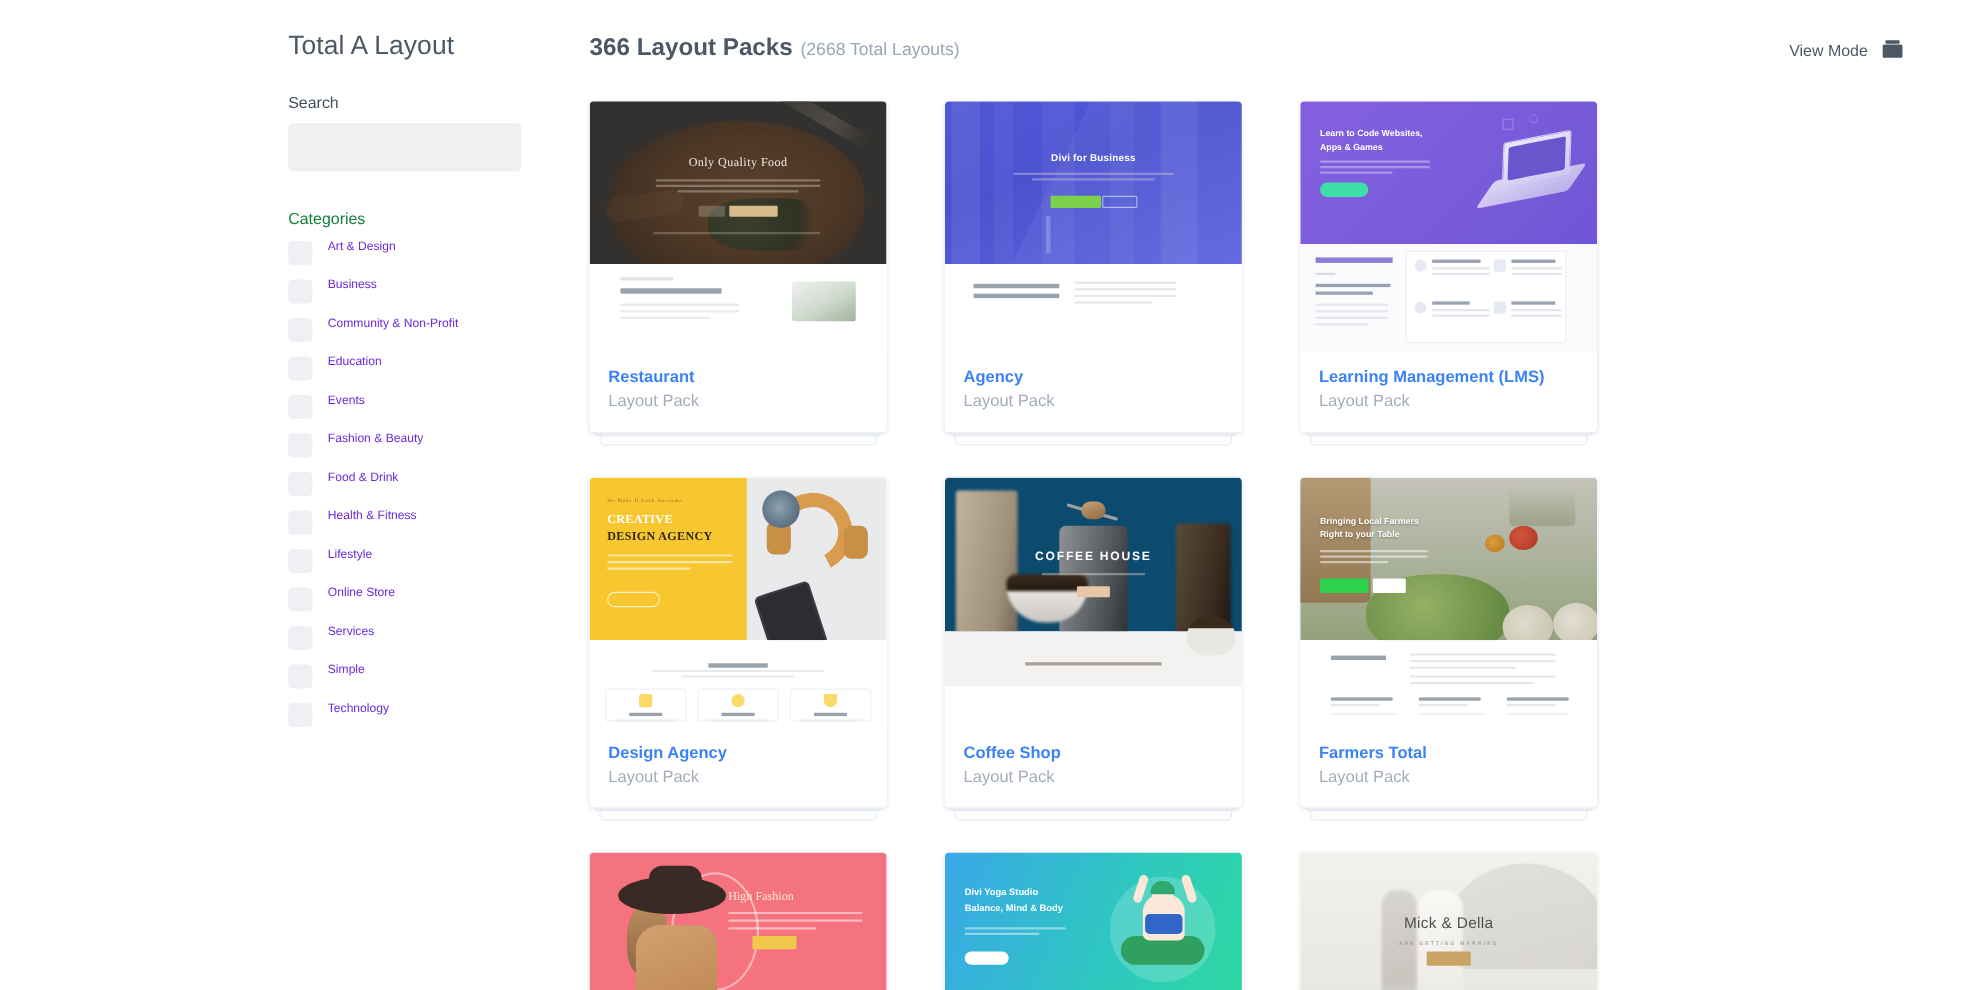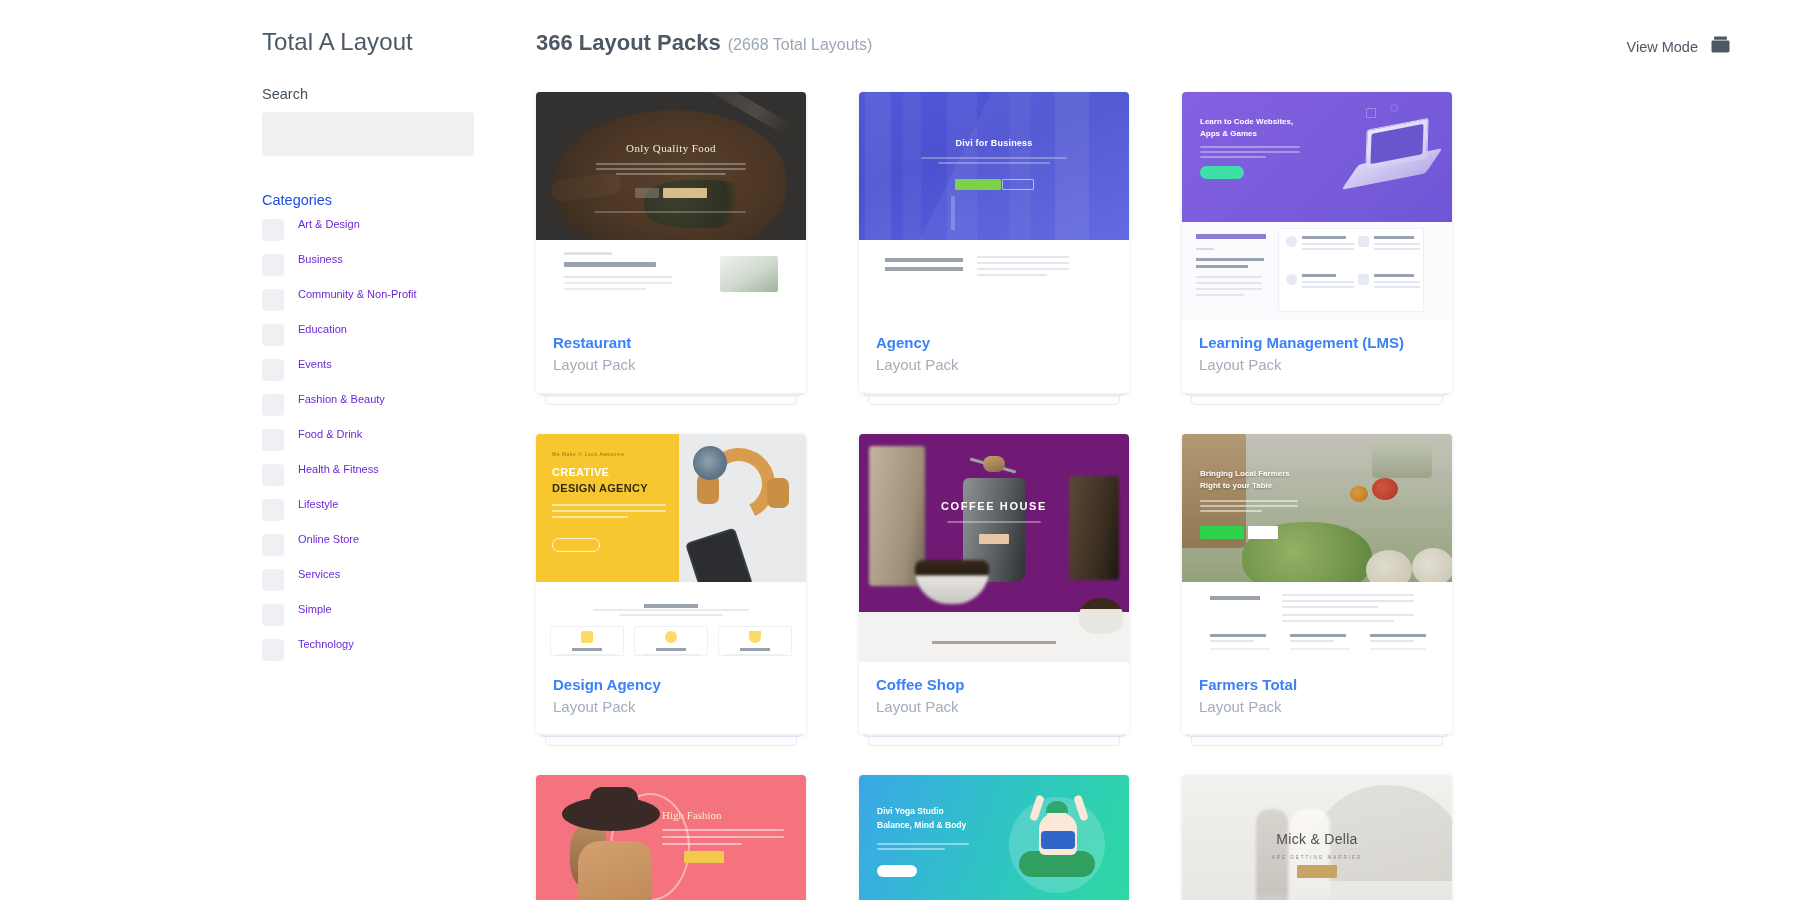--- a/index.html
+++ b/index.html
@@ -20,21 +20,21 @@
   .field-label {
     font-size: 14.5px; color:#44505e; font-weight:400; margin-bottom: 10px;
   }
   .search-box {
     width: 212px; height: 44px; background:#eff0f2;
     border: none; border-radius: 4px; outline:none;
     font-family:"Liberation Sans", sans-serif; font-size:14px;
     color:#44505e; padding: 0 12px;
   }
   .cat-label {
-    font-size: 14.5px; color:#1d4ed8; margin-top: 36px; margin-bottom: 10px;
+    font-size: 14.5px; color:#15803d; margin-top: 36px; margin-bottom: 10px;
   }
   .cat-list { margin-top: 4px; }
   .cat-row {
     display:flex; align-items:flex-start; gap:14px;
     margin-bottom: 12px; cursor:pointer;
   }
   .cat-box {
     flex: 0 0 auto;
     width: 22px; height: 22px; border-radius: 4px;
     background:#eef0f3; margin-top: 1px;
@@ -171,21 +171,21 @@
   .lap-base {
     position:absolute; right:0; top:34px; width:84px; height:22px;
     background: linear-gradient(160deg,#dcd6f6,#b9afe8);
     border-radius:3px; transform: skewY(-11deg) skewX(-38deg);
   }
   .t-lms-body { background:#fbfbfd; height:98px; position:relative; padding:12px 14px;}
   .lms-card { background:#fff; border:1px solid #eef0f6; border-radius:2px; }
 
   
   .t-da-hero { height:148px; position:relative; display:flex; }
-  .da-left { width:53%; background:#f8c730; position:relative; }
+  .da-left { width:53%; background:#f8c730; position:relative;font-family:Liberation Serif, serif; }
   .da-right { width:47%; background:#e9eaec; position:relative; overflow:hidden;}
   .headphone {
     position:absolute; left:24px; top:14px; width:72px; height:72px;
     border:13px solid #d99c4e; border-radius:50%;
     border-bottom-color: transparent; transform: rotate(18deg);
   }
   .hp-pad { position:absolute; width:22px; height:30px; background:#c98f45; border-radius:7px; }
   .phone-dk {
     position:absolute; left:14px; bottom:-12px; width:52px; height:60px;
     background:#2b2d31; border-radius:5px; transform: rotate(-18deg);
@@ -197,21 +197,21 @@
     border-radius:50%;
   }
   .da-tag { position:absolute; left:16px; top:18px; font-size:4.5px; color:#8a6d13; letter-spacing:.8px;}
   .da-h1 { position:absolute; left:16px; top:32px; font-size:11px; font-weight:700; color:#fff; letter-spacing:.3px;}
   .da-h2 { position:absolute; left:16px; top:48px; font-size:11px; font-weight:700; color:#2f2a16; letter-spacing:.3px;}
   .da-btn { position:absolute; left:16px; top:104px; width:48px; height:14px; border:1px solid rgba(255,255,255,.75); border-radius:7px;}
   .t-da-body { height:80px; background:#fff; position:relative; }
   .icon-y { width:12px; height:12px; background:#fbd34d; border-radius:2px; margin:0 auto 5px; opacity:.85;}
 
   
-  .t-cf-hero { height:178px; position:relative; overflow:hidden; background:#701a75; }
+  .t-cf-hero { height:140px; position:relative; overflow:hidden; background:#0c4a6e; }
   .cf-bag {
     position:absolute; left:10px; top:12px; width:56px; height:140px;
     background: linear-gradient(100deg,#c2b49d,#9d8f79 70%,#6f6455);
     border-radius:3px;
   }
   .cf-grinder {
     position:absolute; left:104px; top:44px; width:62px; height:104px;
     background: linear-gradient(100deg,#8e9195,#5c6064 55%, #2e3134);
     border-radius:6px 6px 10px 10px;
   }

